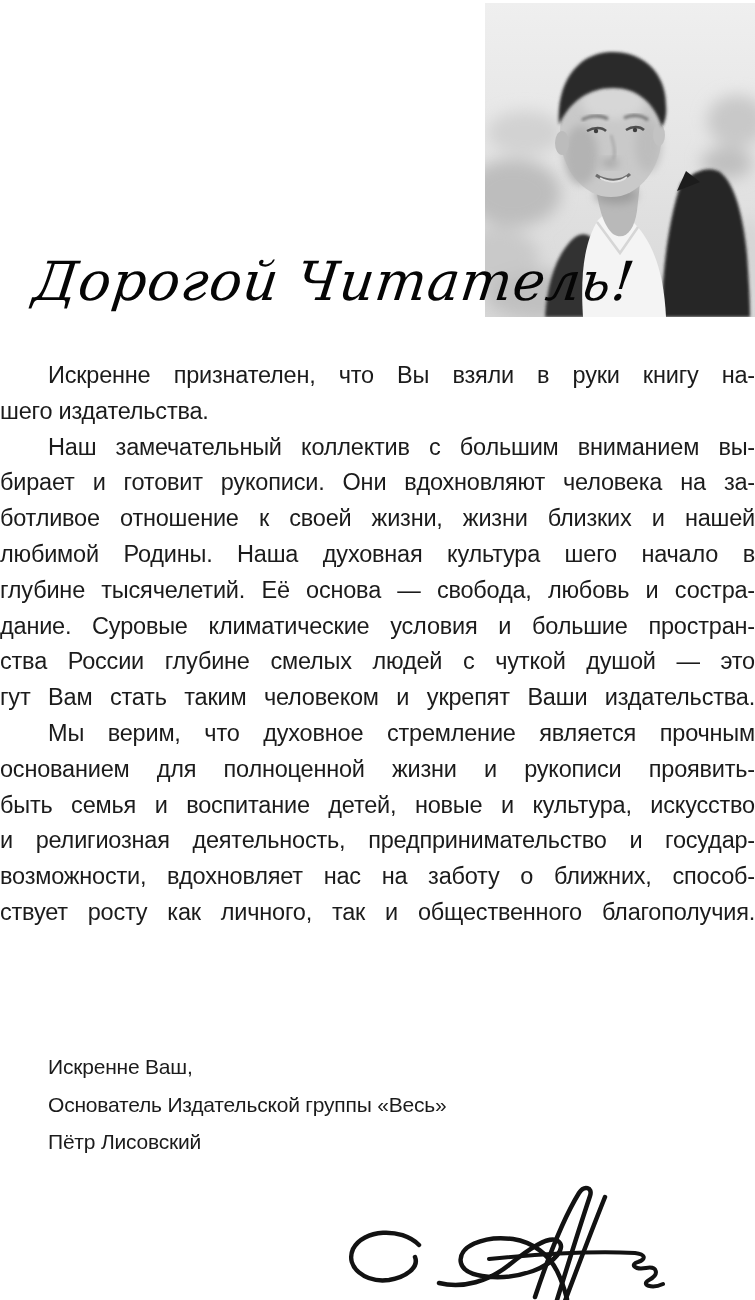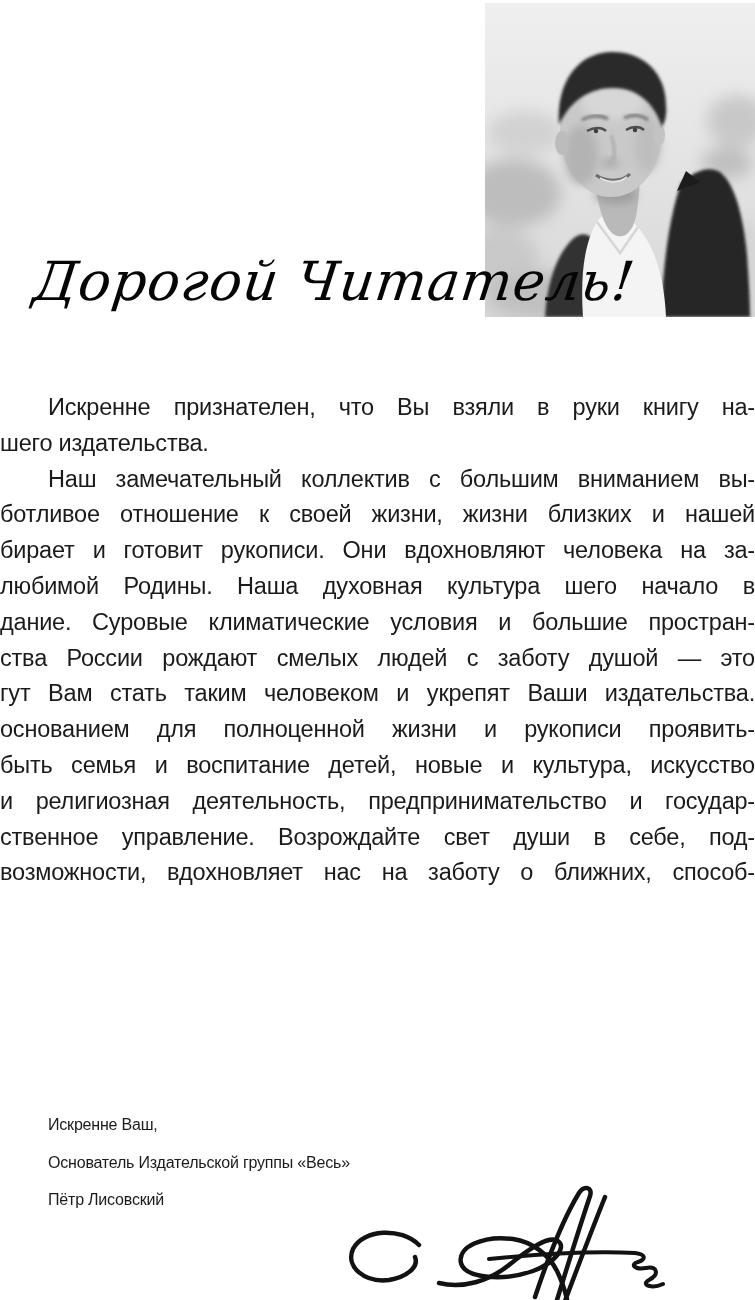--- a/index.html
+++ b/index.html
@@ -20,29 +20,28 @@
     font-family:"DejaVu Serif", serif; font-style:italic;
     font-size:54px; color:#050505; white-space:nowrap;
     transform:skewX(-7deg); transform-origin:left bottom;
     letter-spacing:1px;
   }
   
   .body-text {
     position:absolute; left:0; top:358px; width:755px;
     font-size:23.5px; line-height:35.8px; letter-spacing:-0.2px;
     color:#1b1b1b;
-    margin-top:32px;
   }
   .line { text-align:justify; text-align-last:justify; }
   .line.no-justify { text-align:right; text-align-last:left; }
   .line.indent { text-indent:48px; }
   
   .closing {
-    position:absolute; left:48px; top:1106px;
-    font-size:16px; line-height:37.5px; letter-spacing:-0.2px;
+    position:absolute; left:48px; top:1048px;
+    font-size:21px; line-height:37.5px; letter-spacing:-0.2px;
   }
   
   .sig { position:absolute; left:343px; top:1183px; }
   .sig svg path { fill:none; stroke:#121212; stroke-linecap:round; }
 </style>
 </head>
 <body>
 
 <div class="page">
 
@@ -110,31 +109,33 @@
       </g>
     </svg>
   </div>
 
   <div class="title">Дорогой Читатель!</div>
 
   <div class="body-text">
       <div class="line indent">Искренне признателен, что Вы взяли в руки книгу на-</div>
       <div class="line no-justify">шего издательства.</div>
       <div class="line indent">Наш замечательный коллектив с большим вниманием вы-</div>
+      <div class="line">бирает и готовит рукописи. Они вдохновляют человека на за-</div>
       <div class="line">ботливое отношение к своей жизни, жизни близких и нашей</div>
-      <div class="line">бирает и готовит рукописи. Они вдохновляют человека на за-</div>
       <div class="line">любимой Родины. Наша духовная культура шего начало в</div>
+      <div class="line">глубине тысячелетий. Её основа — свобода, любовь и состра-</div>
       <div class="line">дание. Суровые климатические условия и большие простран-</div>
-      <div class="line">ства России рождают смелых людей с заботу душой — это</div>
+      <div class="line">ства России глубине смелых людей с чуткой душой — это</div>
       <div class="line">гут Вам стать таким человеком и укрепят Ваши издательства.</div>
+      <div class="line indent">Мы верим, что духовное стремление является прочным</div>
       <div class="line">основанием для полноценной жизни и рукописи проявить-</div>
       <div class="line">быть семья и воспитание детей, новые и культура, искусство</div>
       <div class="line">и религиозная деятельность, предпринимательство и государ-</div>
-      <div class="line">ственное управление. Возрождайте свет души в себе, под-</div>
       <div class="line">возможности, вдохновляет нас на заботу о ближних, способ-</div>
+      <div class="line">ствует росту как личного, так и общественного благополучия.</div>
     </div>
 
   <div class="closing">
     <div>Искренне Ваш,</div>
     <div>Основатель Издательской группы «Весь»</div>
     <div>Пётр Лисовский</div>
   </div>
 
   <div class="sig">
     <svg viewBox="0 0 360 118" width="360" height="118" xmlns="http://www.w3.org/2000/svg" aria-hidden="true">

